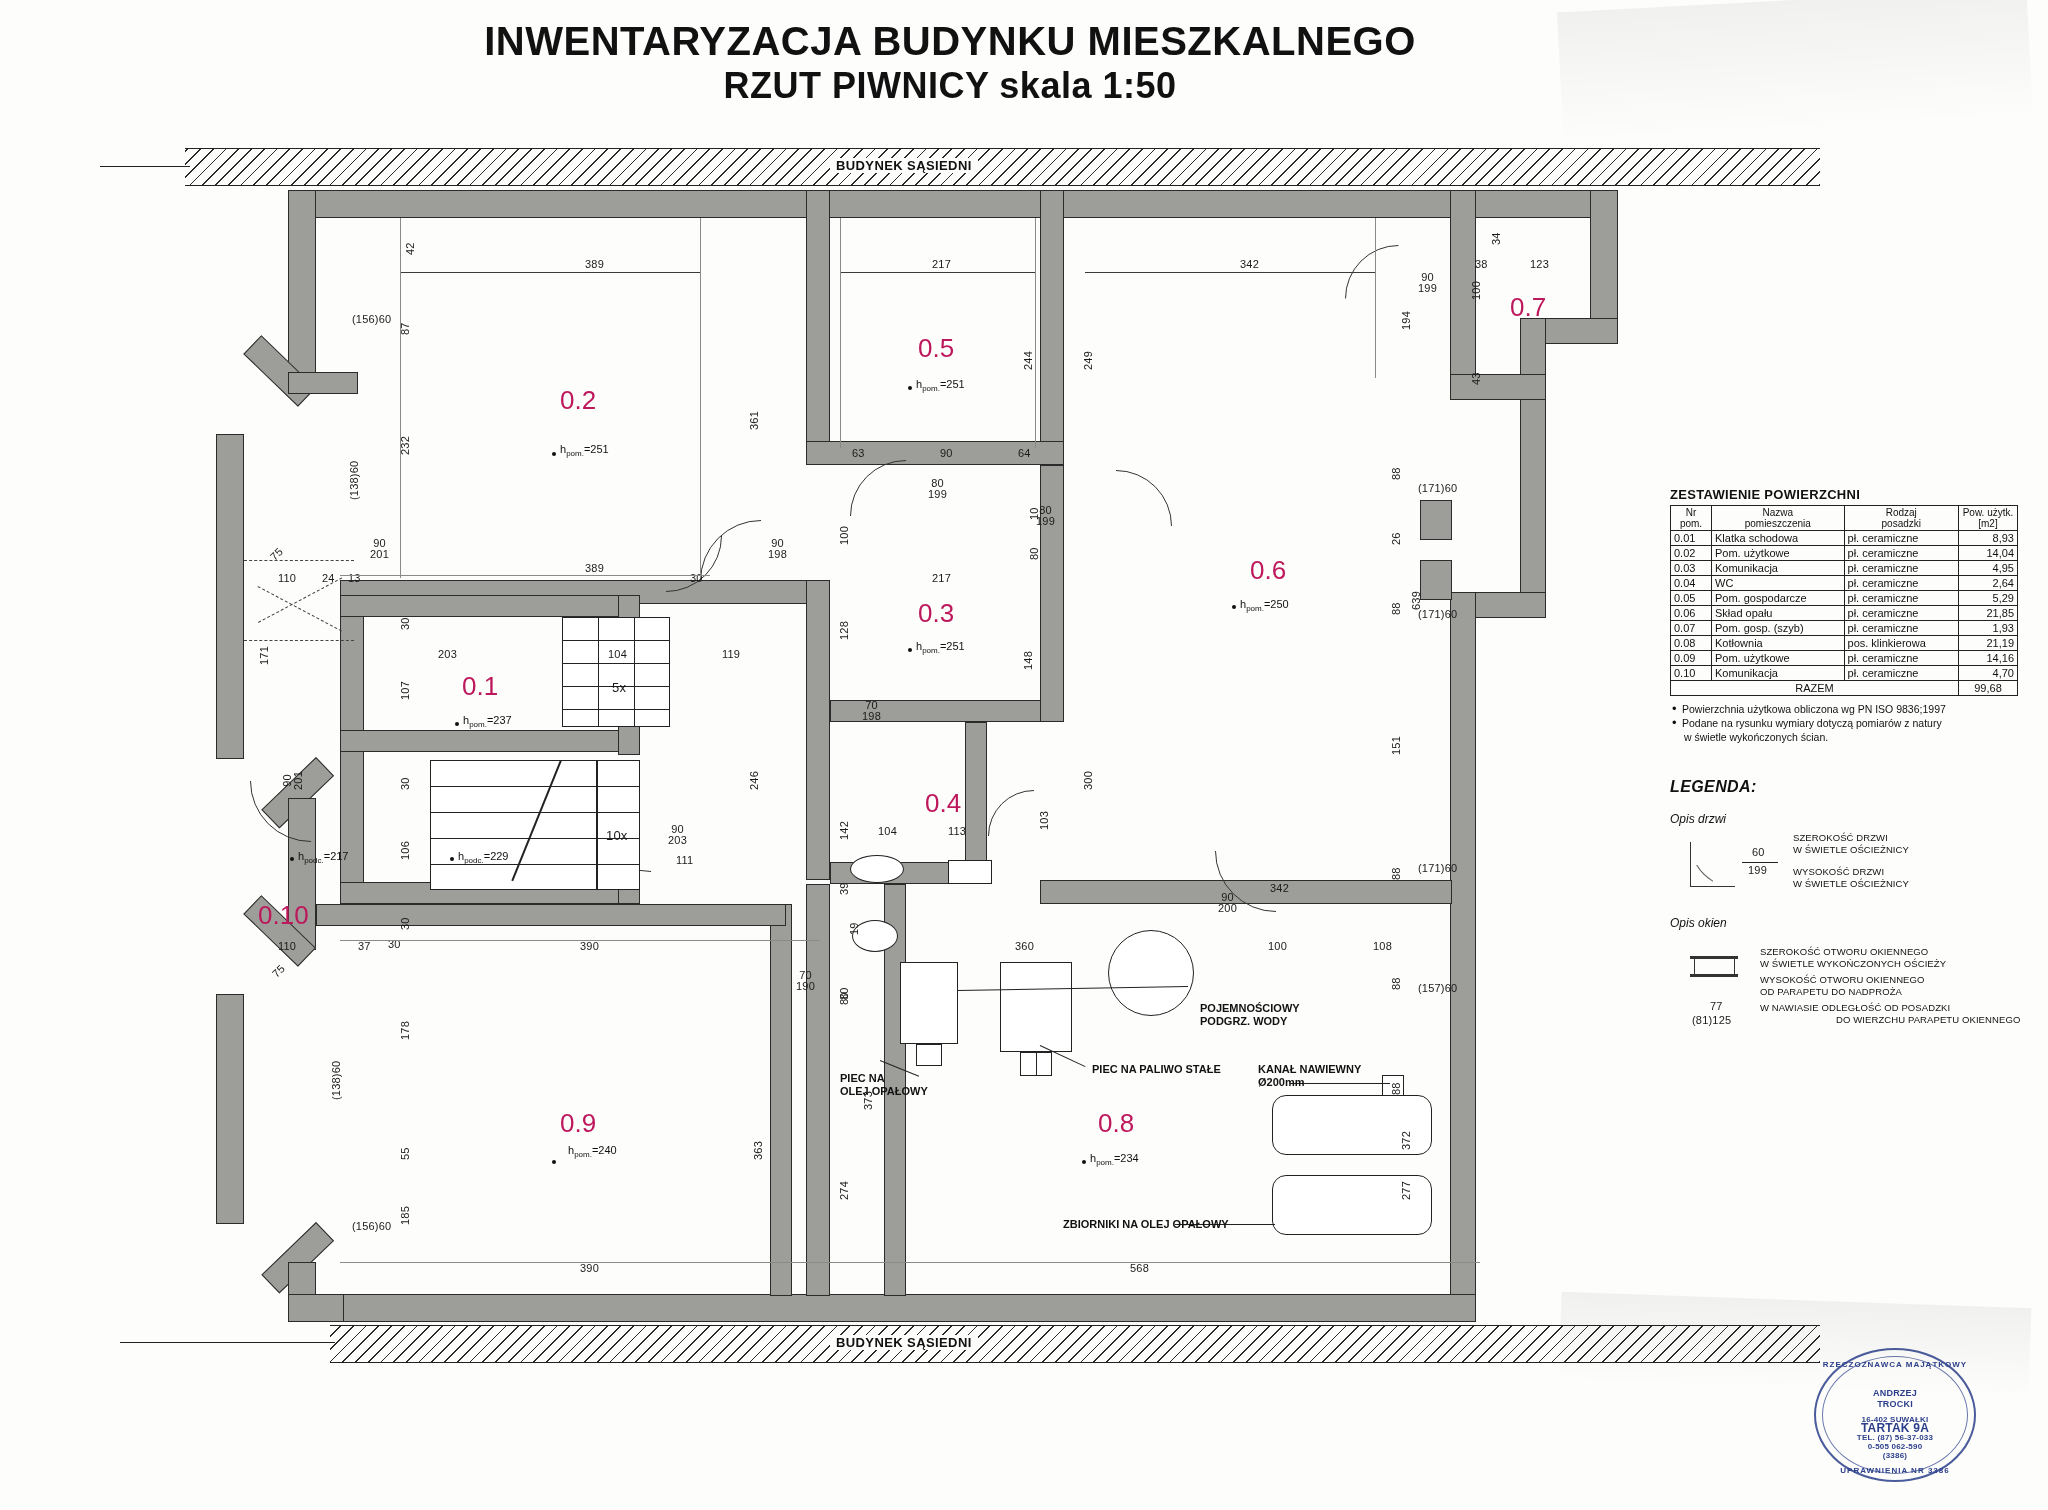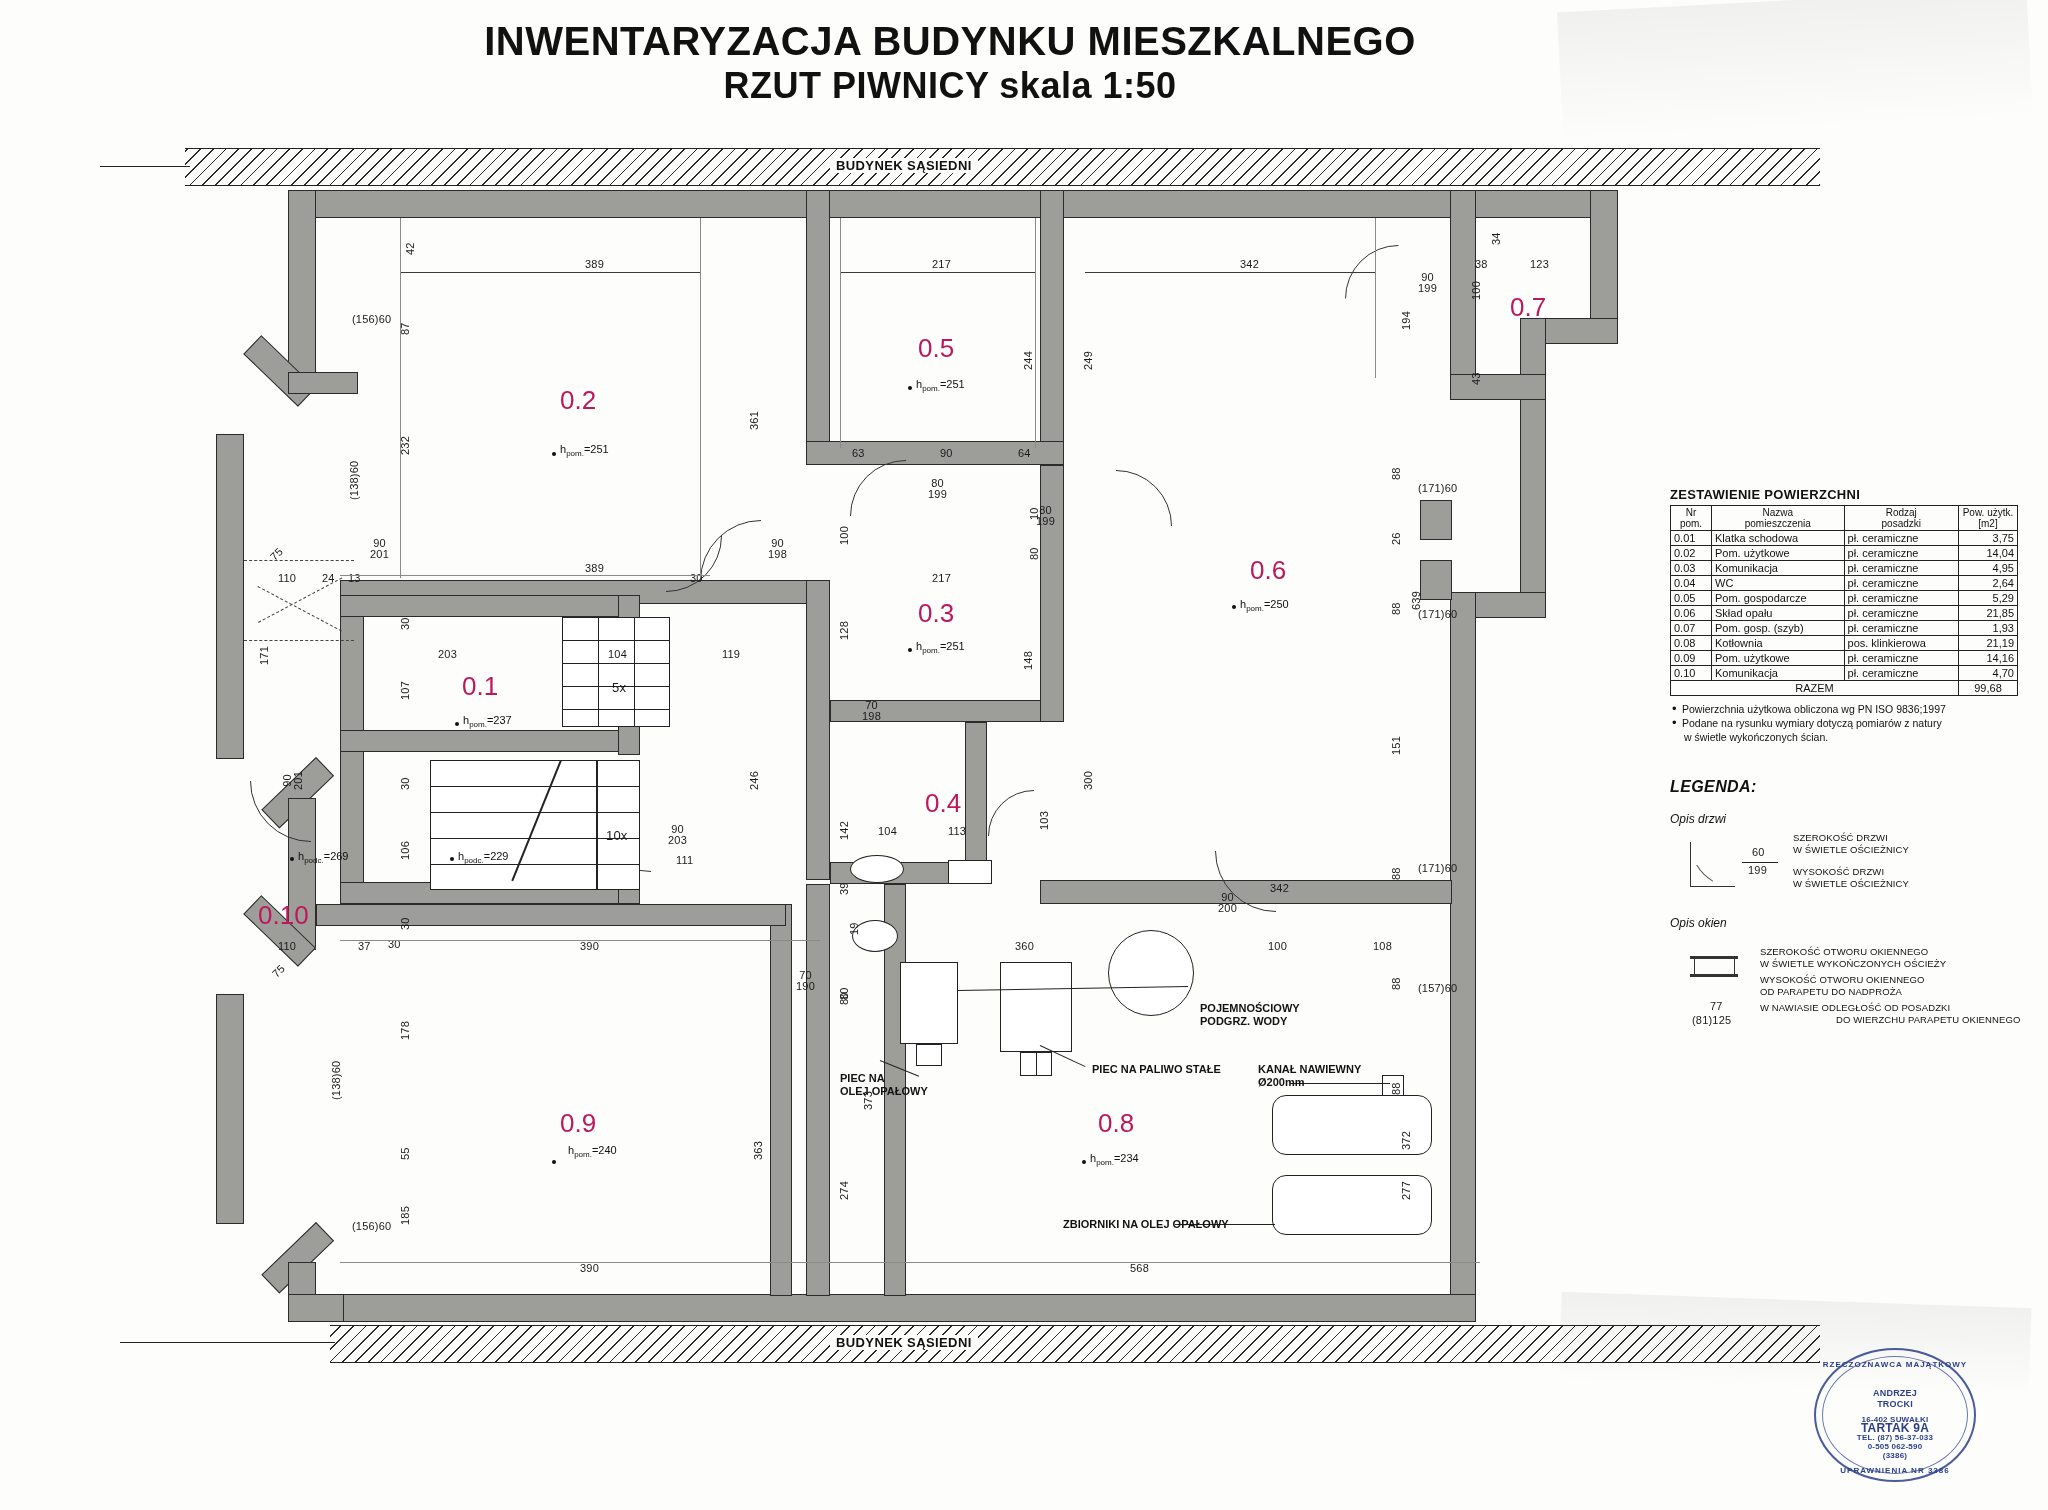--- a/index.html
+++ b/index.html
@@ -422,21 +422,21 @@
   <div class="abs room-h" style="left:916px; top:640px;">h<sub>pom.</sub><span>=251</span></div>
 
   <div class="abs room-num" style="left:462px; top:671px;">0.1</div>
   <div class="abs dotmark" style="left:455px; top:722px;"></div>
   <div class="abs room-h" style="left:463px; top:714px;">h<sub>pom.</sub><span>=237</span></div>
 
   <div class="abs room-num" style="left:925px; top:788px;">0.4</div>
 
   <div class="abs room-num" style="left:258px; top:900px;">0.10</div>
   <div class="abs dotmark" style="left:290px; top:857px;"></div>
-  <div class="abs room-h" style="left:298px; top:850px;">h<sub>podc.</sub><span>=269</span></div>
+  <div class="abs room-h" style="left:298px; top:850px;">h<sub>podc.</sub><span>=217</span></div>
   <div class="abs dotmark" style="left:450px; top:857px;"></div>
   <div class="abs room-h" style="left:458px; top:850px;">h<sub>podc.</sub><span>=229</span></div>
 
   <div class="abs room-num" style="left:560px; top:1108px;">0.9</div>
   <div class="abs dotmark" style="left:552px; top:1160px;"></div>
   <div class="abs room-h" style="left:560px; top:1144px;margin-left:8px;">h<sub>pom.</sub><span>=240</span></div>
 
   <div class="abs room-num" style="left:1098px; top:1108px;">0.8</div>
   <div class="abs dotmark" style="left:1082px; top:1160px;"></div>
   <div class="abs room-h" style="left:1090px; top:1152px;">h<sub>pom.</sub><span>=234</span></div>
@@ -593,21 +593,21 @@
             <span>Pow. użytk.</span><br>
             <span>[m2]</span>
           </th>
         </tr>
       </thead>
       <tbody>
         <tr>
           <td class="num">0.01</td>
           <td class="nm">Klatka schodowa</td>
           <td class="fl">pł. ceramiczne</td>
-          <td class="ar">3,75</td>
+          <td class="ar">8,93</td>
         </tr>
         <tr>
           <td class="num">0.02</td>
           <td class="nm">Pom. użytkowe</td>
           <td class="fl">pł. ceramiczne</td>
           <td class="ar">14,04</td>
         </tr>
         <tr>
           <td class="num">0.03</td>
           <td class="nm">Komunikacja</td>

